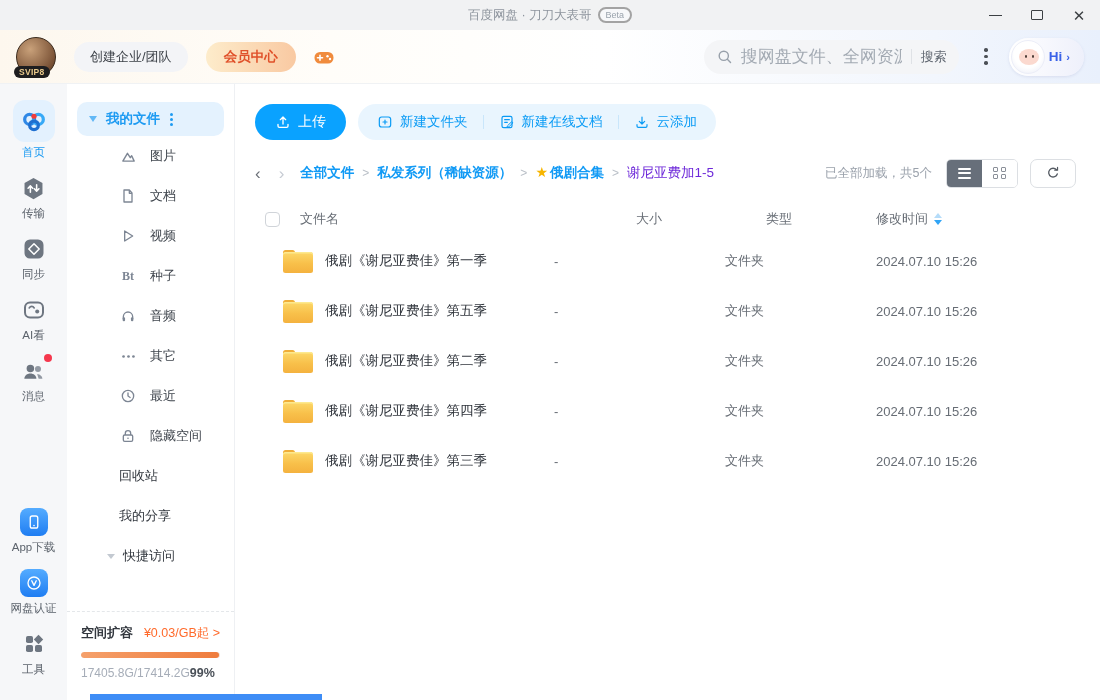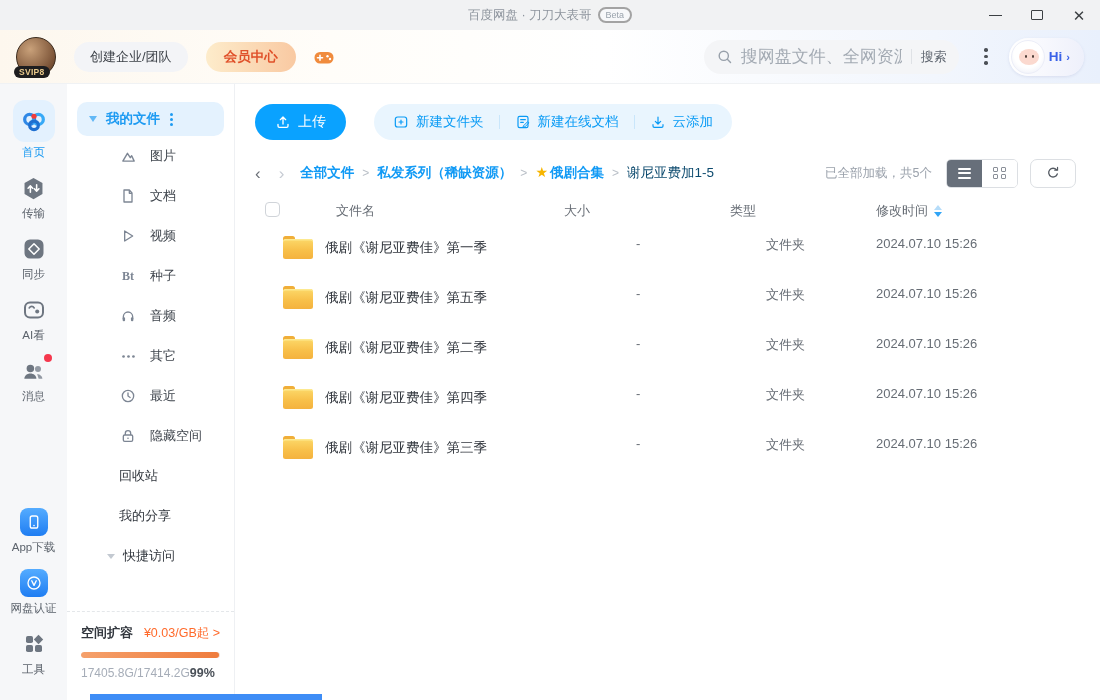--- a/index.html
+++ b/index.html
@@ -78,58 +78,58 @@
   .storage-row1 { display:flex; align-items:center; justify-content:space-between; }
   .storage-title { font-size:13px; font-weight:bold; color:#33383f; }
   .storage-price { font-size:12.5px; color:#ff6a2b; cursor:pointer; white-space:nowrap; }
   .storage-bar { margin:10px 0 8px; height:6px; border-radius:3px; background:#f3e2d6; overflow:hidden; }
   .storage-fill { height:100%; border-radius:3px; background:linear-gradient(90deg,#f5a06b,#ef7c3d); }
   .storage-usage { font-size:12px; color:#a6adb8; white-space:nowrap; }
   .storage-usage b { color:#4a5058; font-size:12.5px; }
 
   
   .main { flex:1; background:#fff; padding:20px 24px 0 20px; display:flex; flex-direction:column; min-width:0; }
-  .toolbar { display:flex; align-items:center; gap:28px; height:36px; flex:0 0 auto; }
+  .toolbar { display:flex; align-items:center; gap:12px; height:36px; flex:0 0 auto; }
   .btn-upload { height:36px; display:flex; align-items:center; gap:7px; padding:0 20px; background:#0aa2ff; border:none; border-radius:18px; color:#fff; font-size:14px; cursor:pointer; font-family:inherit; }
   .btn-group { height:36px; display:flex; align-items:center; background:#e9f5fe; border-radius:18px; padding:0 4px; }
   .gbtn { display:flex; align-items:center; gap:7px; padding:0 15px; font-size:13.5px; color:#0a9bf5; cursor:pointer; white-space:nowrap; }
   .gdiv { width:1px; height:14px; background:#c9e6fb; }
 
   .crumbrow { margin-top:18px; height:30px; display:flex; align-items:center; flex:0 0 auto; }
   .nav-arrow { font-size:17px; line-height:1; cursor:pointer; }
   .nav-back { color:#6b7078; margin-right:18px; }
   .nav-fwd { color:#c6cbd3; margin-right:16px; }
   .crumbs { display:flex; align-items:center; gap:8px; min-width:0; }
   .crumb { font-size:13.5px; color:#119af5; font-weight:bold; cursor:pointer; white-space:nowrap; }
   .crumb-sep { font-size:12px; color:#b9bfc7; }
   .crumb-star { color:#f7b500; font-size:14px; margin-right:2px; }
-  .crumb.current { color:#0c4a6e; font-weight:normal; cursor:default; }
+  .crumb.current { color:#6d28d9; font-weight:normal; cursor:default; }
   .listbar-right { margin-left:auto; display:flex; align-items:center; }
   .load-status { font-size:12.5px; color:#9aa1ab; margin-right:14px; white-space:nowrap; }
   .viewtoggle { display:flex; border:1px solid #dcdfe3; border-radius:5px; overflow:hidden; }
   .vt-seg { width:35px; height:27px; display:flex; align-items:center; justify-content:center; cursor:pointer; background:#fff; }
   .vt-seg.active { background:#676f7a; }
   .list-glyph { display:flex; flex-direction:column; gap:2.5px; }
   .list-glyph i { width:13px; height:2px; border-radius:1px; background:#fff; }
   .grid-glyph { display:grid; grid-template-columns:5px 5px; grid-gap:2.5px; }
   .grid-glyph i { width:5px; height:5px; border:1.4px solid #8a8f98; border-radius:1px; }
   .refresh-btn { margin-left:12px; width:46px; height:29px; border:1px solid #dcdfe3; border-radius:7px; background:#fff; display:flex; align-items:center; justify-content:center; cursor:pointer; }
 
-  .thead { margin-top:14px; height:34px; display:flex; align-items:flex-start; padding-left:10px; font-size:13px; color:#676d75; flex:0 0 auto;gap:36px; }
+  .thead { margin-top:14px; height:34px; display:flex; align-items:center; padding-left:10px; font-size:13px; color:#676d75; flex:0 0 auto; }
   .checkbox { width:15px; height:15px; border:1.5px solid #d0d4d9; border-radius:4px; background:#fff; cursor:pointer; }
   .th-name { flex:1; margin-left:20px; display:flex; align-items:center; }
   .col-size { width:130px; flex:0 0 auto; }
   .col-type { width:110px; flex:0 0 auto; }
   .col-time { width:200px; flex:0 0 auto; display:flex; align-items:center; gap:6px; }
   .sort { display:flex; flex-direction:column; gap:2px; cursor:pointer; }
   .sort .up { width:0; height:0; border-left:4px solid transparent; border-right:4px solid transparent; border-bottom:5px solid #b5dcf9; }
   .sort .down { width:0; height:0; border-left:4px solid transparent; border-right:4px solid transparent; border-top:5px solid #31a5f6; }
 
   .rows { flex:1; overflow:hidden; }
-  .frow { height:50px; display:flex; align-items:flex-start; padding-left:28px; cursor:pointer; }
+  .frow { height:50px; display:flex; align-items:center; padding-left:28px; cursor:pointer;gap:41px; }
   .frow .name-cell { flex:1; display:flex; align-items:center; gap:12px; min-width:0; }
   .fname { font-size:13.5px; color:#30353c; white-space:nowrap; overflow:hidden; text-overflow:ellipsis; }
   .fsize,.ftype,.ftime { font-size:13px; color:#676d75; }
   .folder { position:relative; width:30px; height:23px; flex:0 0 auto; }
   .folder .tab { position:absolute; left:0; top:0; width:12px; height:6px; background:#f0ae38; border-radius:2.5px 2.5px 0 0; }
   .folder .body { position:absolute; left:0; top:2.5px; width:30px; height:20.5px; border-radius:2.5px; background:linear-gradient(180deg,#fcd869 0%,#f8c04a 55%,#f4b23e 100%); box-shadow:inset 0 1.5px 0 #fde98f; }
 
   .bottom-strip { position:absolute; left:90px; bottom:0; width:232px; height:6px; background:#3e8df6; }
 
   svg { display:block; }

